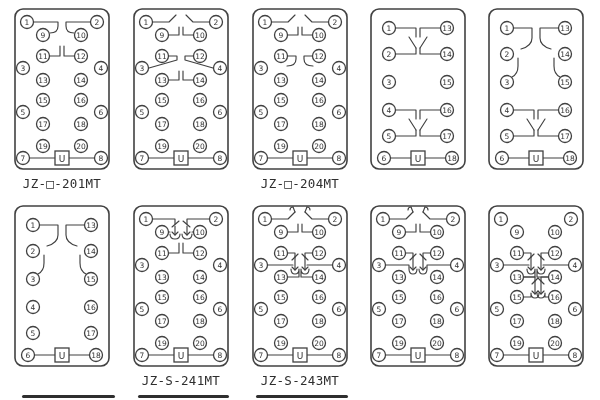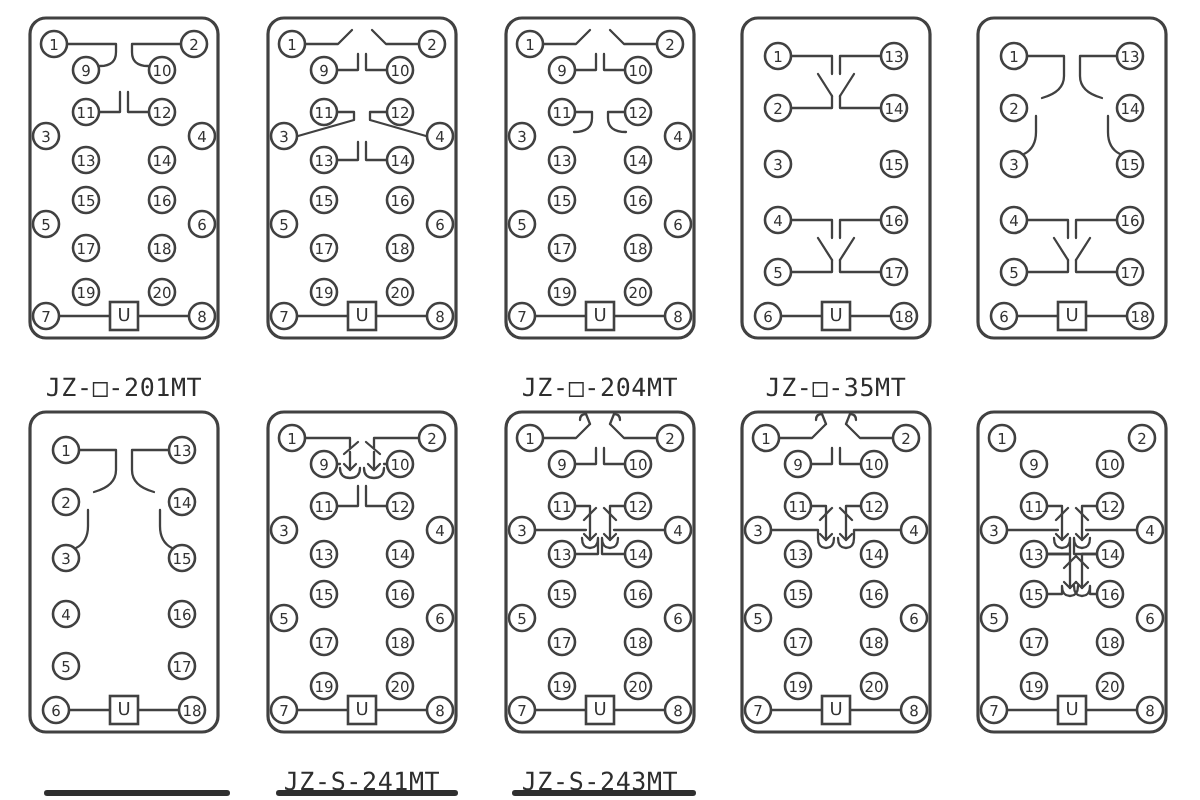--- a/index.html
+++ b/index.html
@@ -2,21 +2,21 @@
 <html><head>
 <meta charset="utf-8">
 <style>
   html,body{margin:0;padding:0;}
   body{
     width:600px;height:400px;position:relative;overflow:hidden;
     background:#ffffff;font-family:"DejaVu Sans",sans-serif;
   }
   figure.cell{position:absolute;margin:0;width:96px;}
   figure.cell figcaption{
-    margin-top:16px;width:100%;text-align:center;
+    margin-top:6px;width:100%;text-align:center;
     font-family:"DejaVu Sans Mono",monospace;
     font-size:12.5px;letter-spacing:.3px;color:#2e2e2e;white-space:nowrap;
   }
   .cutline{position:absolute;height:3px;border-radius:2px;}
   svg{display:block;}
 </style>
 </head>
 <body>
 
 <div id="board">
@@ -368,21 +368,20 @@
         </g>
         <g>
           <circle cx="14" cy="150" r="6.5" fill="#ffffff" stroke="#414141" stroke-width="1.3"></circle>
           <text x="14" y="150.5" text-anchor="middle" dominant-baseline="central" font-size="7.5" fill="#333333" font-family="DejaVu Sans, sans-serif">6</text>
         </g>
         <g>
           <circle cx="82" cy="150" r="6.5" fill="#ffffff" stroke="#414141" stroke-width="1.3"></circle>
           <text x="82" y="150.5" text-anchor="middle" dominant-baseline="central" font-size="7.5" fill="#333333" font-family="DejaVu Sans, sans-serif">18</text>
         </g>
       </svg>
-      <figcaption>JZ-□-35MT</figcaption>
     </figure>
     <figure class="cell" style="left: 488px; top: 8px;">
       <svg viewBox="0 0 96 162" width="96" height="162">
         <rect x="1" y="1" width="94" height="160" rx="8" ry="8" fill="none" stroke="#414141" stroke-width="1.6"></rect>
         <path d="M25,20 H44 V30 Q44,38 33,41" fill="none" stroke="#414141" stroke-width="1.15" stroke-linecap="round" stroke-linejoin="round"></path>
         <path d="M24,69 Q30,66 30,58 V50" fill="none" stroke="#414141" stroke-width="1.15" stroke-linecap="round" stroke-linejoin="round"></path>
         <path d="M71,20 H52 V30 Q52,38 63,41" fill="none" stroke="#414141" stroke-width="1.15" stroke-linecap="round" stroke-linejoin="round"></path>
         <path d="M72,69 Q66,66 66,58 V50" fill="none" stroke="#414141" stroke-width="1.15" stroke-linecap="round" stroke-linejoin="round"></path>
         <path d="M25,102 H46 V111" fill="none" stroke="#414141" stroke-width="1.15" stroke-linecap="round" stroke-linejoin="round"></path>
         <path d="M46,122 L39,111" fill="none" stroke="#414141" stroke-width="1.15" stroke-linecap="round" stroke-linejoin="round"></path>

